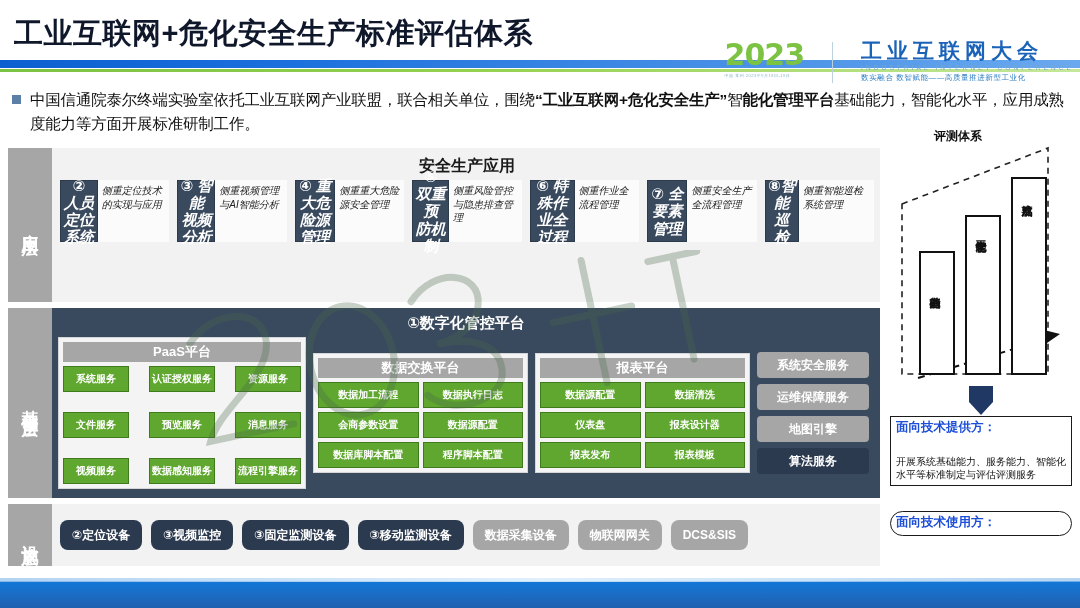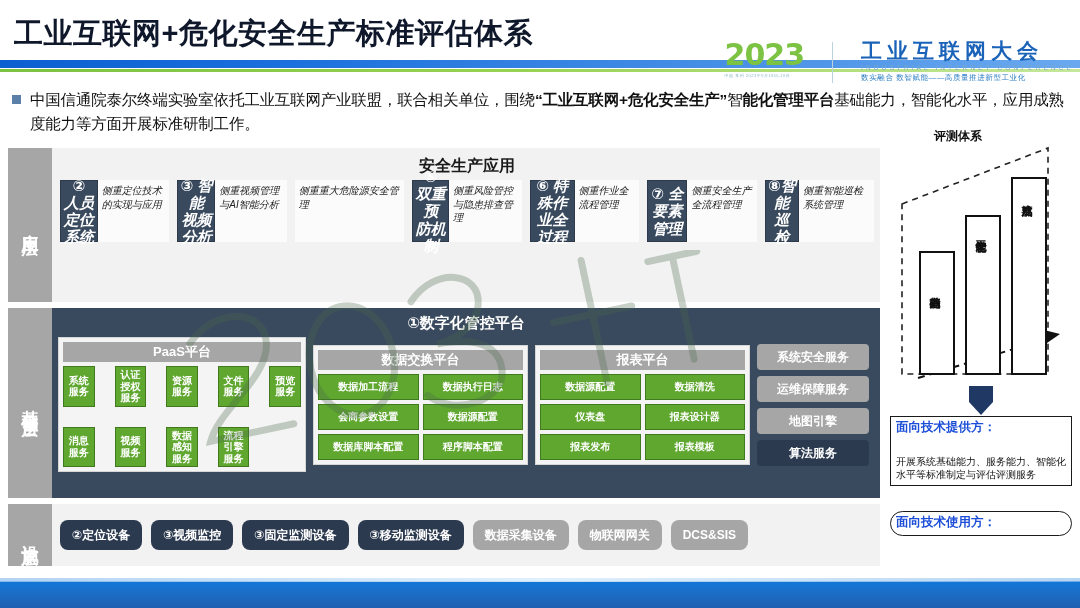--- a/index.html
+++ b/index.html
@@ -88,21 +88,21 @@
     text-align: center; line-height: 20px; margin-bottom: 4px;
   }
   .chip-grid { display: grid; gap: 4px; }
   .chip {
     background: #5fa72f; border: 1px solid #3f7a1c; color: #ffffff;
     font-size: 10px; font-weight: bold; text-align: center;
     display: flex; align-items: center; justify-content: center;
     line-height: 1.15; padding: 2px 1px; min-height: 26px;
   }
   .paas { width: 248px; }
-  .paas .chip-grid { grid-template-columns: repeat(5, 1fr); gap: 20px; }
+  .paas .chip-grid { grid-template-columns: repeat(3, 1fr); gap: 20px; }
   .dex { width: 215px; }
   .dex .chip-grid { grid-template-columns: repeat(2, 1fr); }
   .rep { width: 215px; }
   .rep .chip-grid { grid-template-columns: repeat(2, 1fr); }
   .side-svcs { display: flex; flex-direction: column; gap: 6px; justify-content: center; width: 112px; }
   .svc {
     background: #a6a6a6; color: #ffffff; font-size: 12px; font-weight: bold;
     border-radius: 4px; text-align: center; line-height: 26px; height: 26px;
   }
   .svc.dark { background: #2c3a4f; }
@@ -193,20 +193,21 @@
       <div class="app-cards">
         <div class="app-card">
           <div class="app-card-head">② 人员<br>定位系统</div>
           <div class="app-card-body">侧重定位技术的实现与应用</div>
         </div>
         <div class="app-card">
           <div class="app-card-head">③ 智能<br>视频分析</div>
           <div class="app-card-body">侧重视频管理与AI智能分析</div>
         </div>
         <div class="app-card">
+          <div class="app-card-head">④ 重大危<br>险源管理</div>
           <div class="app-card-body">侧重重大危险源安全管理</div>
         </div>
         <div class="app-card">
           <div class="app-card-head">⑤ 双重预<br>防机制</div>
           <div class="app-card-body">侧重风险管控与隐患排查管理</div>
         </div>
         <div class="app-card">
           <div class="app-card-head">⑥ 特殊作<br>业全过程</div>
           <div class="app-card-body">侧重作业全流程管理</div>
         </div>

